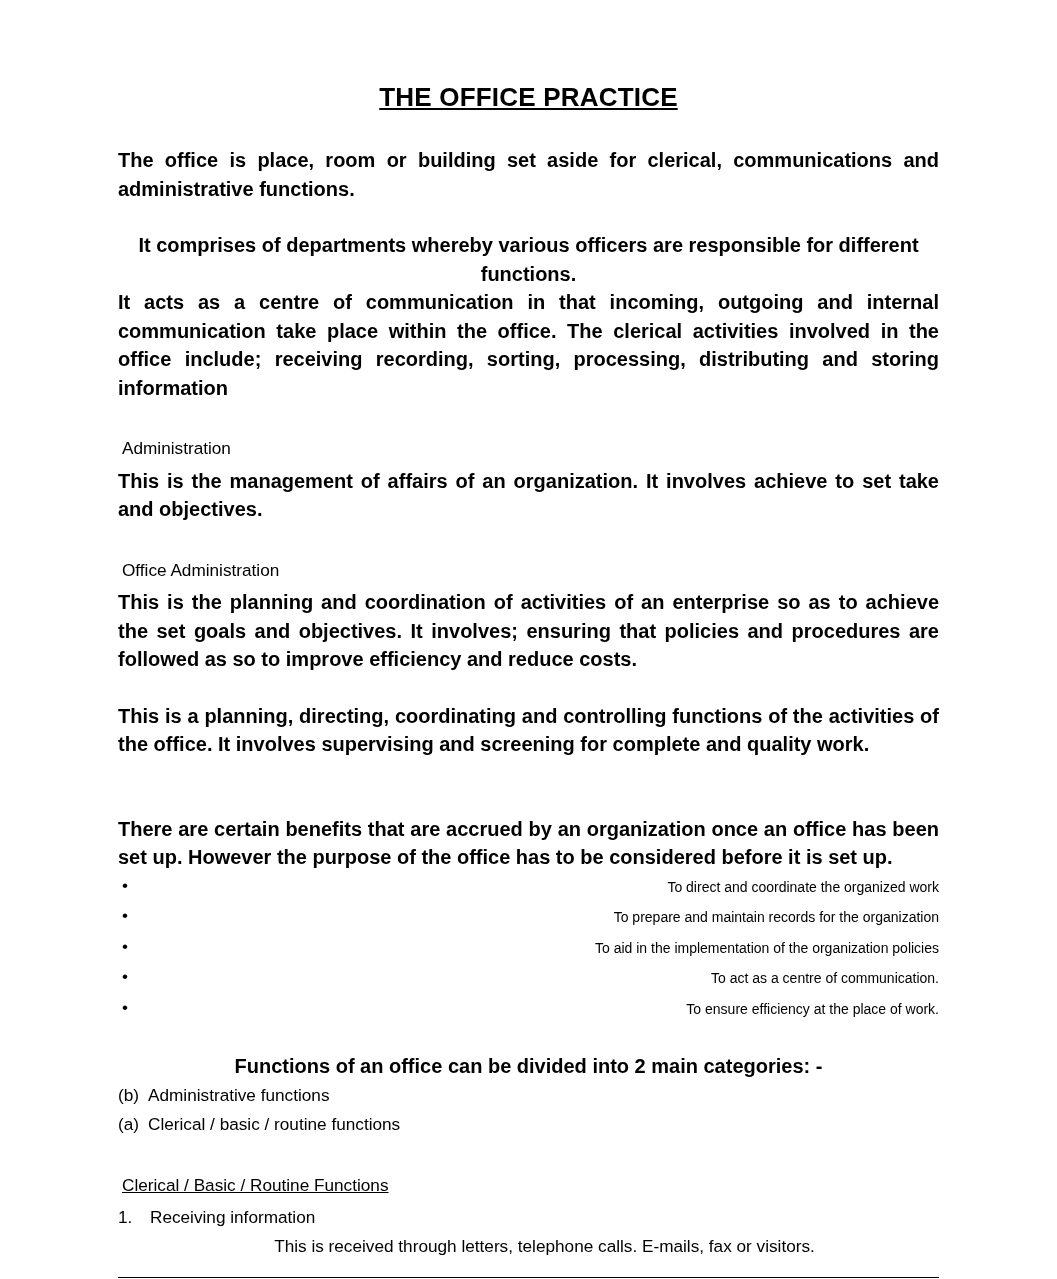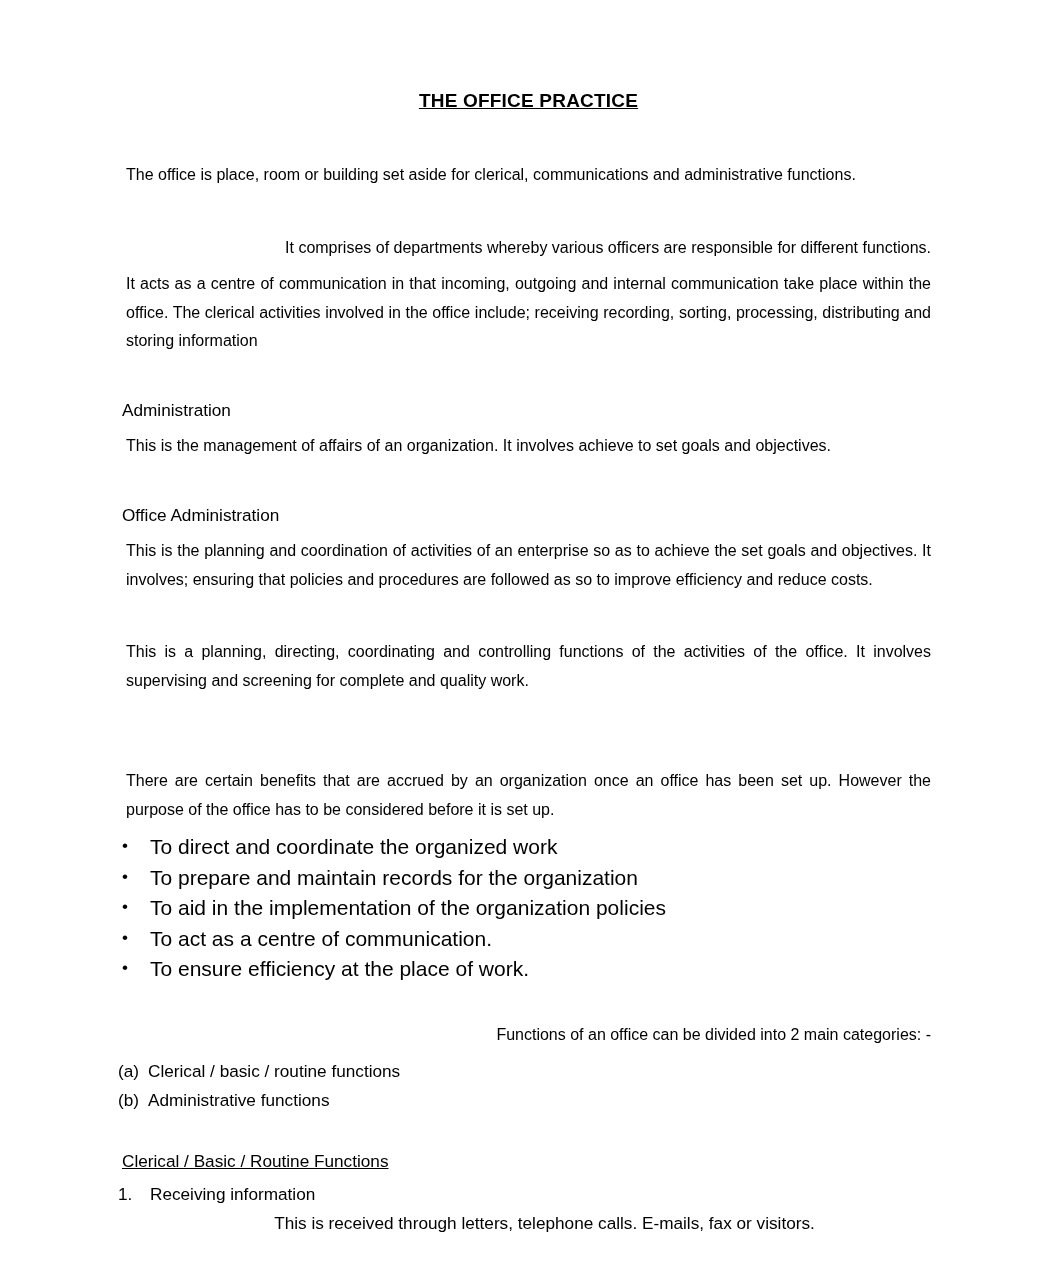--- a/index.html
+++ b/index.html
@@ -17,57 +17,59 @@
   }
   .page {
     position: relative;
     width: 1057px;
     height: 1279px;
     box-sizing: border-box;
     padding: 0 118px 0 118px;
   }
   .doc-title {
     text-align: center;
-    font-size: 19px;
+    font-size: 26px;
     font-weight: bold;
     text-decoration: underline;
     letter-spacing: 0.2px;
-    margin: 12px;
+    margin: 4px;
     padding-top: 78px;
   }
   .para {
-    font-size: 16px;
+    font-size: 20px;
     line-height: 28.5px;
     text-align: justify;
-    margin: 8px;
+    margin: 0;
+    font-weight: bold;
   }
   .para.left {
-    text-align: right;
+    text-align: center;
   }
   .gap-lg { height: 29px; }
   .gap-md { height: 28px; }
   .heading {
     font-size: 17.2px;
     line-height: 28.5px;
     font-weight: normal;
     margin: 4px;
   }
   .heading.underline {
     text-decoration: underline;
   }
   ul.bullets {
     list-style: none;
     margin: 0;
     padding: 0;
   }
   ul.bullets li {
-    font-size: 21px;
+    font-size: 14px;
     line-height: 30.5px;
     position: relative;
     padding-left: 32px;
+    text-align: right;
   }
   ul.bullets li::before {
     content: "\2022";
     position: absolute;
     left: 4px;
     top: -1px;
     font-size: 17px;
   }
   .lettered {
     font-size: 17.2px;
@@ -120,21 +122,21 @@
   <p class="para">The office is place, room or building set aside for clerical, communications and administrative functions.</p>
 
   <div class="gap-md"></div>
 
   <p class="para left">It comprises of departments whereby various officers are responsible for different functions.</p>
   <p class="para">It acts as a centre of communication in that incoming, outgoing and internal communication take place within the office.  The clerical activities involved in the office include; receiving recording, sorting, processing, distributing and storing information</p>
 
   <div class="gap-md"></div>
 
   <h2 class="heading">Administration</h2>
-  <p class="para">This is the management of affairs of an organization.   It involves achieve to set goals and objectives.</p>
+  <p class="para">This is the management of affairs of an organization.   It involves achieve to set take and objectives.</p>
 
   <div class="gap-md"></div>
 
   <h2 class="heading">Office Administration</h2>
   <p class="para">This is the planning and coordination of activities of an enterprise so as to achieve the set goals and objectives.  It involves; ensuring that policies and procedures are followed as so to improve efficiency and reduce costs.</p>
 
   <div class="gap-md"></div>
 
   <p class="para">This is a planning, directing, coordinating and controlling functions of the activities of the office.  It involves supervising and screening for complete and quality work.</p>
 
@@ -151,24 +153,24 @@
     <li>To aid in the implementation of the organization policies</li>
     <li>To act as a centre of communication.</li>
     <li>To ensure efficiency at the place of work.</li>
   </ul>
 
   <div class="gap-md"></div>
 
   <p class="para left">Functions of an office can be divided into 2 main categories: -</p>
 
   <p class="lettered">
-    <span class="lbl">(a)</span><span>Clerical / basic / routine functions</span>
+    <span class="lbl">(b)</span><span>Administrative functions</span>
   </p>
   <p class="lettered">
-    <span class="lbl">(b)</span><span>Administrative functions</span>
+    <span class="lbl">(a)</span><span>Clerical / basic / routine functions</span>
   </p>
 
   <div class="gap-md"></div>
 
   <h2 class="heading underline">Clerical / Basic / Routine Functions</h2>
 
   <ol class="numbered">
     <li>
       <span class="num">1.</span><span>Receiving information</span>
     </li>

